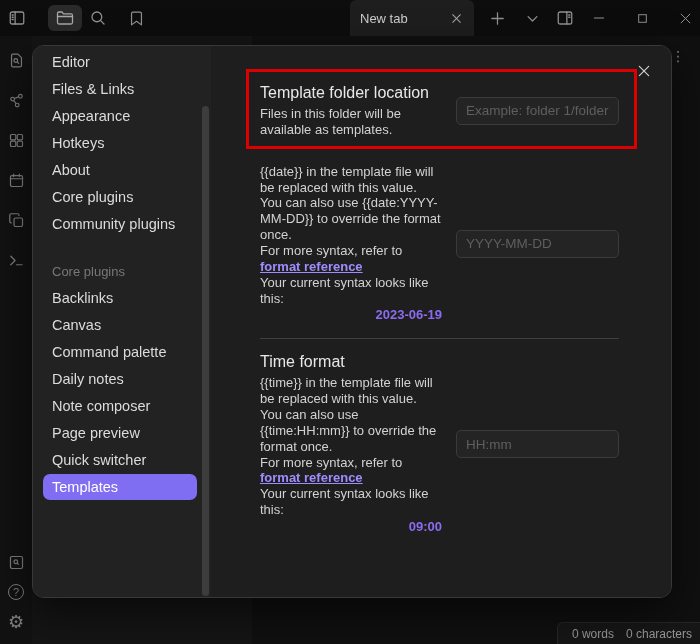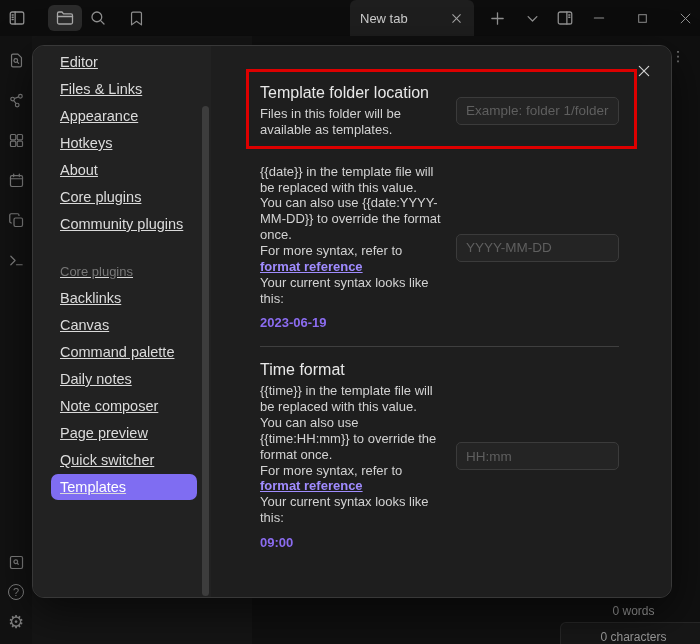--- a/index.html
+++ b/index.html
@@ -25,39 +25,39 @@
   .ribbon-top { display:flex; flex-direction:column; gap:16px; padding-top:12px; }
   .ribbon-bottom { margin-top:auto; display:flex; flex-direction:column; gap:6px; padding-bottom:10px; }
   .rbtn { width:24px; height:24px; display:flex; align-items:center; justify-content:center; color:#7f7f7f; }
   .glyph-btn { font-size:15px; line-height:1; color:#7f7f7f; }
   .help-circle { width:16px; height:16px; border:1.5px solid #7f7f7f; border-radius:50%; font-size:11px; display:flex; align-items:center; justify-content:center; }
 
   
   .workspace { position:absolute; left:32px; top:36px; width:668px; height:608px; background:#101010; }
   .ws-left-panel { position:absolute; left:0px; top:0; width:220px; height:608px; background:#151515; }
   .kebab { position:absolute; left:669px; top:46px; width:18px; height:20px; display:flex; align-items:center; justify-content:center; color:#8a8a8a; font-size:14px; letter-spacing:0; z-index:4; }
-  .statusbar { position:absolute; right:0; bottom:0; height:22px; min-width:140px; background:#171717; border-left:1px solid #272727; border-top:1px solid #272727; border-radius:6px 0 0 0; display:flex; align-items:center; justify-content:flex-end; gap:12px; padding:0 8px 0 14px; z-index:4; font-size:12px; color:#9b9b9b;flex-direction:column; }
+  .statusbar { position:absolute; right:0; bottom:0; height:22px; min-width:140px; background:#171717; border-left:1px solid #272727; border-top:1px solid #272727; border-radius:6px 0 0 0; display:flex; align-items:center; justify-content:flex-end; gap:12px; padding:0 8px 0 14px; z-index:4; font-size:12px; color:#9b9b9b; }
 
   
   .modal { position:absolute; left:32px; top:45px; width:640px; height:553px; background:#1e1e1e; border:1px solid #383838; border-radius:12px; box-shadow:0 14px 44px rgba(0,0,0,.6); display:flex; overflow:hidden; z-index:5; }
-  .modal-side { width:178px; background:#222222; padding:2px 0 2px 16px; position:relative; flex-shrink:0;text-decoration:underline; }
+  .modal-side { width:178px; background:#222222; padding:2px 0 2px 8px; position:relative; flex-shrink:0; }
   .side-item { height:26px; margin:1px 14px 1px 2px; padding:0 9px; display:flex; align-items:center; font-size:14.5px; color:#dcdcdc; border-radius:7px; white-space:nowrap; cursor:default; }
   .side-item.selected { background:#7f6df2; color:#ffffff; }
   .side-header { height:20px; margin:24px 14px 4px 2px; padding:0 9px; display:flex; align-items:center; font-size:13px; color:#787878; white-space:nowrap; }
   .side-scrollbar { position:absolute; right:2px; top:60px; width:7px; height:490px; background:#3d3d3d; border-radius:4px; }
 
   .modal-content { flex:1; position:relative; background:#1e1e1e; padding:0 52px 0 49px; }
   .modal-close { position:absolute; top:16px; right:18px; width:18px; height:18px; display:flex; align-items:center; justify-content:center; color:#cfcfcf; }
 
   .setting { display:flex; align-items:center; }
   .setting-info { flex:1; padding-right:14px; }
   .setting-title { font-size:16px; color:#e8e8e8; font-weight:400; margin-bottom:4px; }
   .setting-desc { font-size:13px; line-height:1.22; color:#d2d2d2; white-space:pre-line; max-width:206px; }
   .setting-desc a { color:#a08cff; text-decoration:underline;font-weight:bold; }
-  .syntax-value { font-size:13px; font-weight:700; color:#8b6cf0; margin-top:9px; }
+  .syntax-value { font-size:13px; font-weight:700; color:#8b6cf0; margin-top:1px;text-align:right; }
   .setting-control { width:163px; flex-shrink:0; }
   .setting-control input { width:163px; height:28px; background:#242424; border:1px solid #3b3b3b; border-radius:5px; color:#dadada; font-size:13.5px; padding:0 9px; font-family:"Liberation Sans", sans-serif; outline:none; }
   .setting-control input::placeholder { color:#5f5f5f; }
 
   .sec-folder { margin-top:38px; }
   .sec-date   { margin-top:26px; }
   .divider    { border-top:1px solid #3f3f3f; margin-top:15px; }
   .sec-time   { margin-top:14px; }
 
   .annotation-box { position:absolute; left:213px; top:23px; width:391px; height:80px; border:3px solid #dd0000; z-index:9; pointer-events:none; }

